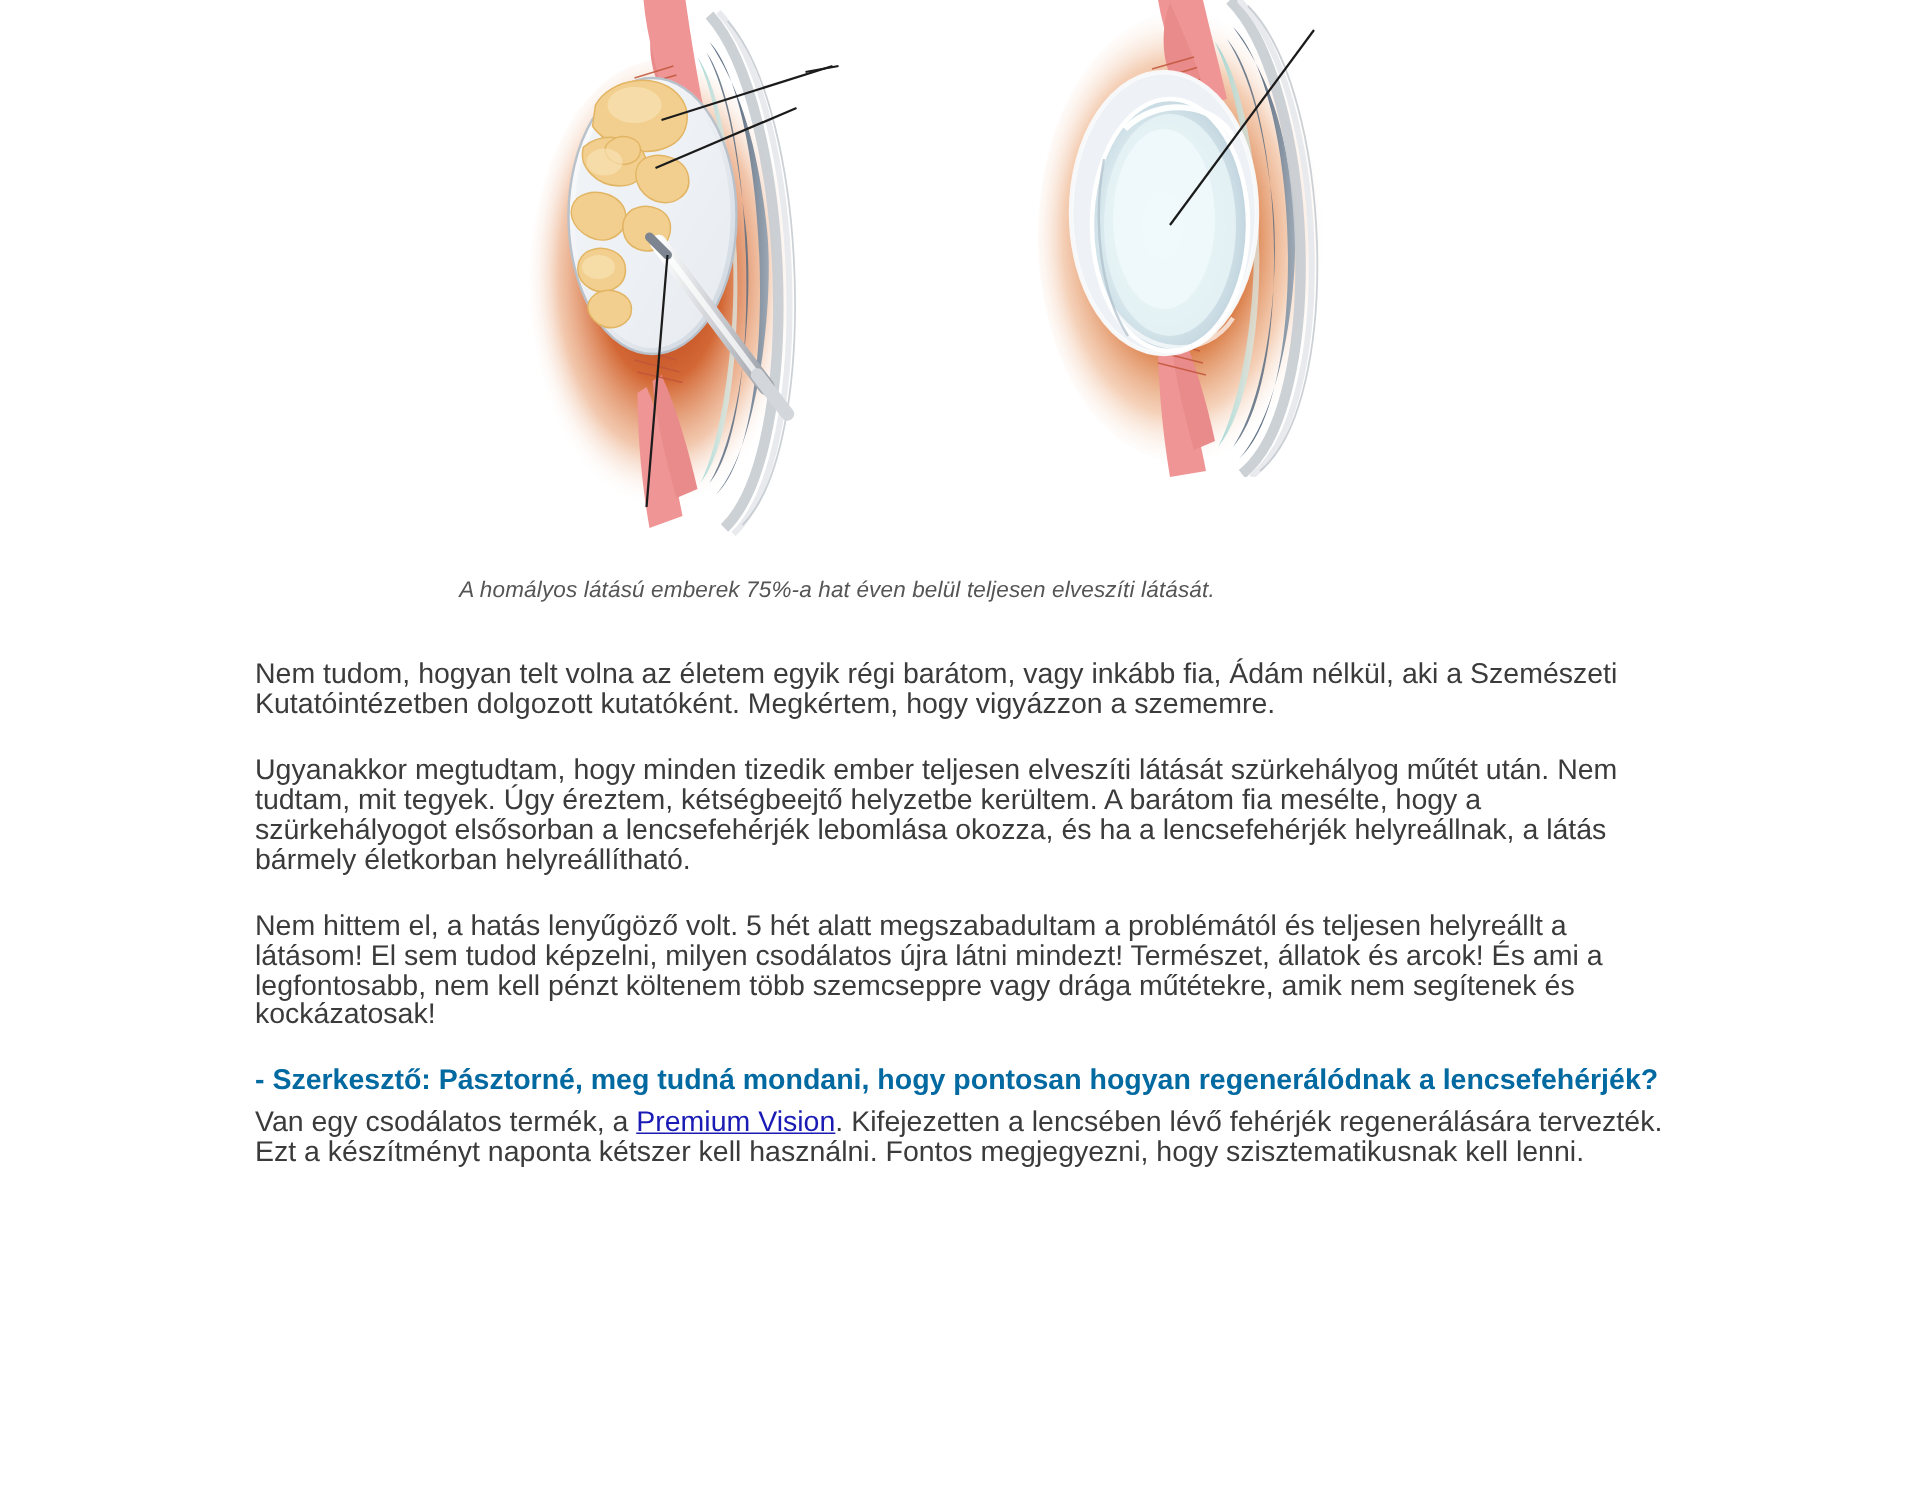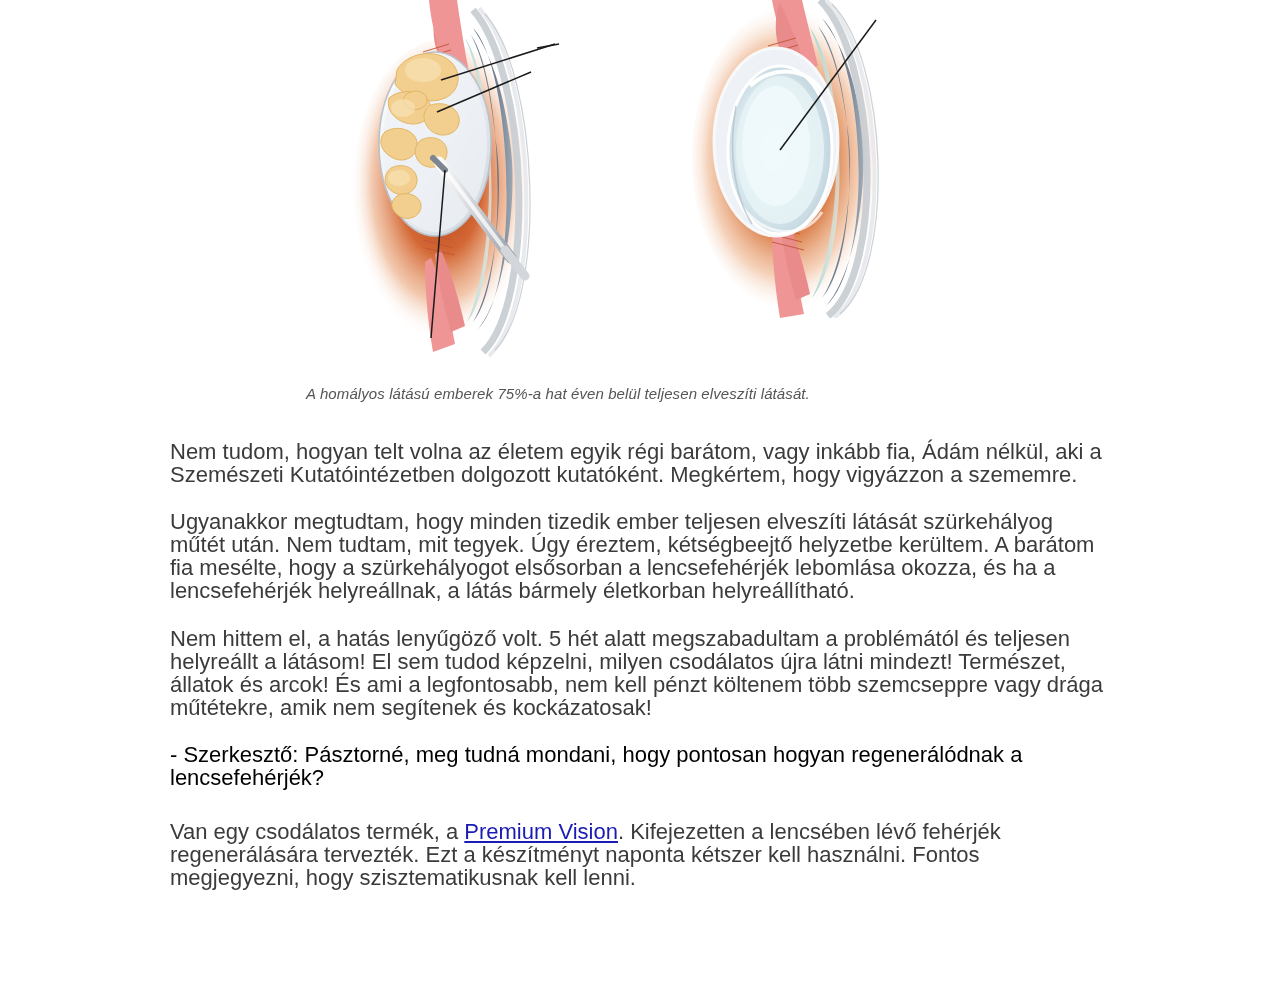--- a/index.html
+++ b/index.html
@@ -57,30 +57,30 @@
 
   
   .body-copy {
     position: absolute;
     left: 170px;
     top: 440px;
     width: 940px;
   }
   .body-copy p {
     margin: 0 0 24px 0;
-    font-size: 22px;
+    font-size: 19px;
     line-height: 1.05;
     color: #3b3b3b;
     font-family: "Liberation Sans", sans-serif;
     font-weight: 400;
   }
   .body-copy p.question {
-    font-weight: normal;
-    color: #000000;
-    margin-bottom: 31px;
+    font-weight: bold;
+    color: #0369a1;
+    margin-bottom: 8px;
   }
   .body-copy p.last { margin-bottom: 16px; }
 
   a.product-link {
     color: #1a1ab4;
     text-decoration: underline;
     font-weight: 400;
   }
 </style>
 </head>

